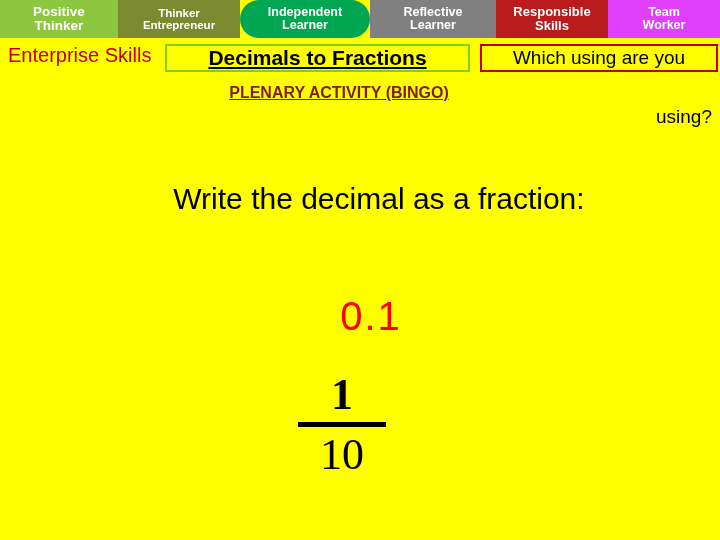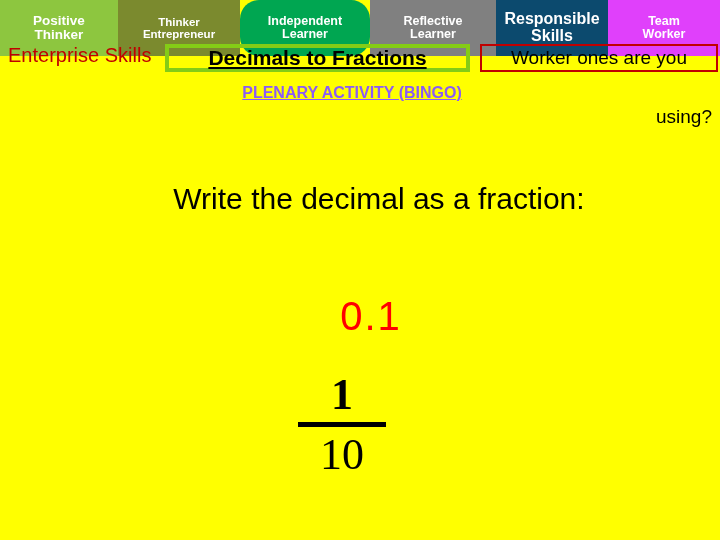--- a/index.html
+++ b/index.html
@@ -14,65 +14,65 @@
     overflow: hidden;
     position: relative;
   }
 
   
   .skill-strip {
     position: absolute;
     left: 0;
     top: 0;
     width: 720px;
-    height: 56px;
+    height: 38px;
     display: flex;
   }
   .skill-cell {
     flex: 0 0 auto;
     display: flex;
     align-items: center;
     justify-content: center;
     text-align: center;
     color: #FFFFFF;
     font-weight: bold;
     line-height: 1.05;
     box-sizing: border-box;
     padding: 1px 2px;
   }
   .skill-cell .sc-line { display: block; }
 
   .sc-0 { width: 118px; background: #8DC63F; font-size: 13.5px; }
   .sc-1 { width: 122px; background: #7B8A2E; font-size: 11.5px; }
   .sc-2 { width: 130px; background: #00A651; font-size: 12.5px; border-radius: 19px; }
   .sc-3 { width: 126px; background: #808080; font-size: 12.5px; }
-  .sc-4 { width: 112px; background: #0c4a6e; font-size: 16px; }
+  .sc-4 { width: 112px; background: #b91c1c; font-size: 13px; }
   .sc-5 { width: 112px; background: #E040FB; font-size: 12.5px; }
 
   
   .enterprise-skills {
     position: absolute;
     left: 8px;
     top: 44px;
     font-size: 20px;
     color: #C00000;
     white-space: nowrap;
   }
 
   
   .title-box {
     position: absolute;
     left: 165px;
     top: 44px;
     width: 305px;
     height: 28px;
-    border: 4px solid #84cc16;
-    box-sizing: border-box;
-    display: flex;
-    align-items: center;
+    border: 2px solid #84cc16;
+    box-sizing: border-box;
+    display: flex;
+    align-items: flex-start;
     justify-content: center;
   }
   .title-box .title-text {
     font-size: 21px;
     font-weight: bold;
     color: #000000;
     text-decoration: underline;
     white-space: nowrap;
   }
 
@@ -103,27 +103,27 @@
     font-size: 19px;
     color: #000000;
     padding-right: 6px;
     box-sizing: border-box;
     margin-top: 32px;
   }
 
   
   .plenary {
     position: absolute;
-    left: 13px;
+    left: 0;
     top: 84px;
     width: 678px;
     text-align: center;
     font-size: 16px;
     font-weight: bold;
-    color: #8b5cf6;
+    color: #7f1d1d;
     text-decoration: underline;
   }
 
   
   .instruction {
     position: absolute;
     left: 0;
     top: 182px;
     width: 700px;
     text-align: center;
@@ -215,21 +215,21 @@
   </div>
 </div>
 
 <div class="enterprise-skills">Enterprise Skills</div>
 
 <div class="title-box">
   <span class="title-text">Decimals to Fractions</span>
 </div>
 
 <div class="question-box">
-  <span class="q-text">Worker ones are you</span>
+  <span class="q-text">Which using are you</span>
 </div>
 <div class="question-tail">using?</div>
 
 <div class="plenary">PLENARY ACTIVITY (BINGO)</div>
 
 <div class="instruction">Write the decimal as a fraction:</div>
 
 <div class="decimal-value">0.1</div>
 
 <div class="fraction">

